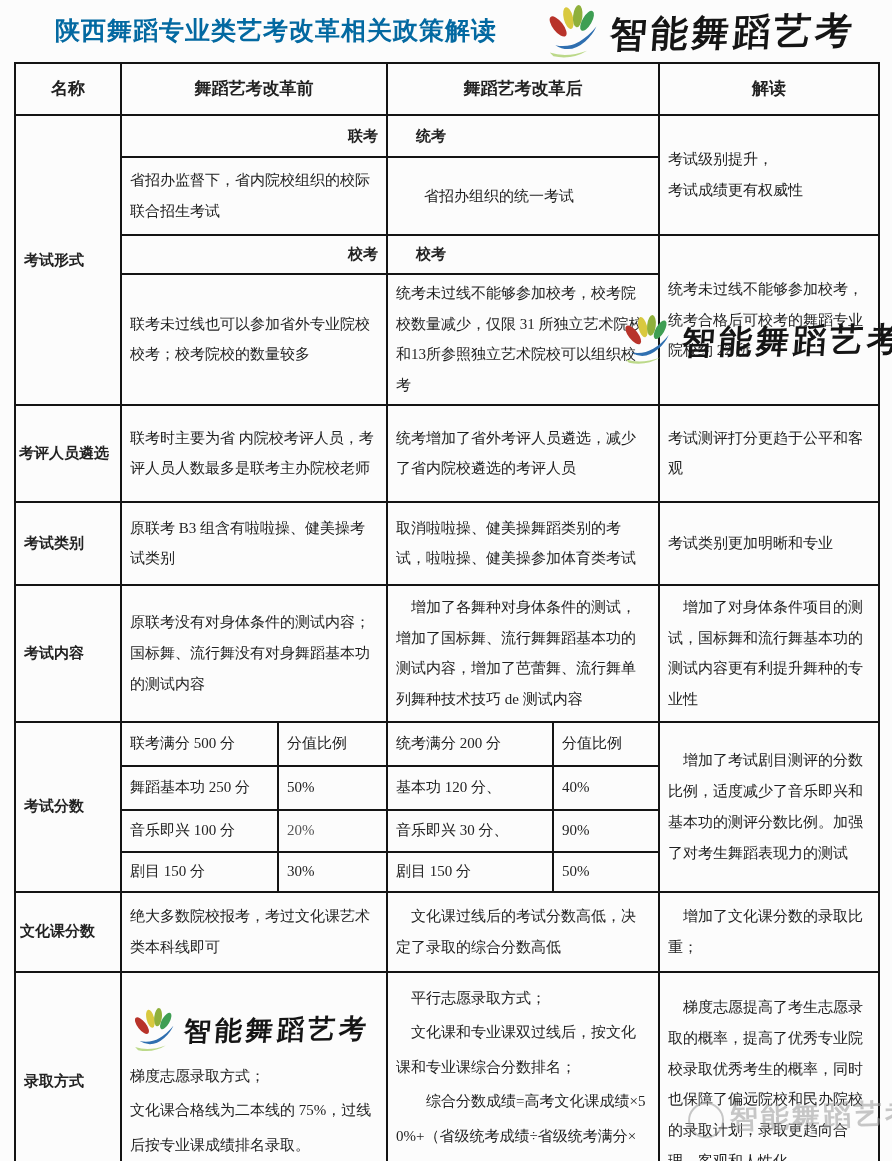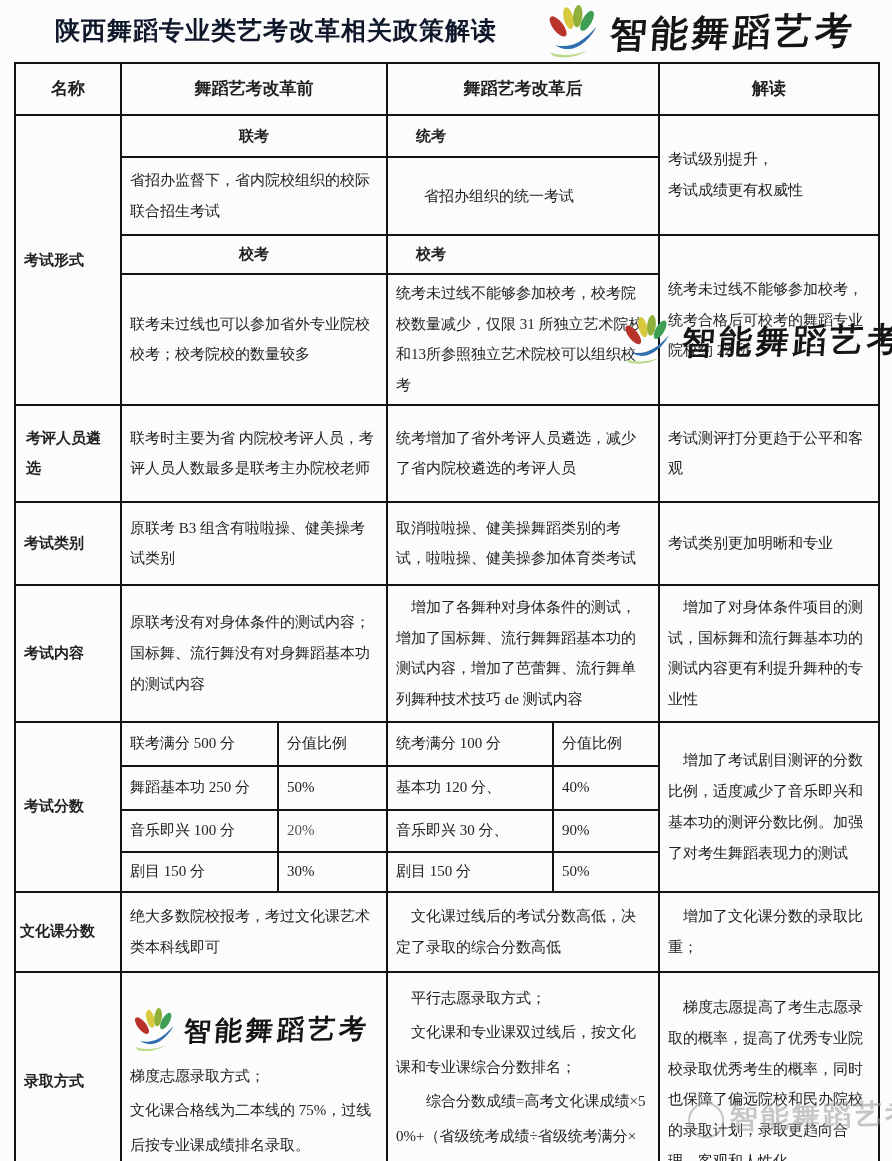--- a/index.html
+++ b/index.html
@@ -9,21 +9,21 @@
     width: 892px; height: 1161px;
     background: #fcfcfc;
     font-family: "Liberation Serif", "DejaVu Serif", serif;
     color: #222;
     overflow: hidden;
     margin: 0 auto;
   }
   .page-title {
     position: absolute; left: 55px; top: 14px;
     font-size: 25px; font-weight: bold; letter-spacing: 1px;
-    color: #0f172a;
+    color: #0369a1;
     white-space: nowrap;
   }
   
   .logo { position: absolute; display: flex; align-items: center; gap: 8px; z-index: 5; }
   .logo-icon { flex: 0 0 auto; }
   .logo-text {
     font-weight: 900; color: #151515;
     transform: skewX(-5deg) rotate(-1deg);
     letter-spacing: 4px; white-space: nowrap;
   }
@@ -53,21 +53,21 @@
     border: 2px solid #141414;
     padding: 3px 8px;
     font-size: 15px;
     line-height: 2.05;
     vertical-align: middle;
     word-break: break-all;
   }
   tr.hdr td { font-size: 17px; font-weight: bold; text-align: center; line-height: 1.3; }
   td.rowlabel { font-size: 16px; font-weight: bold; text-align: left; padding-left: 6px; border-radius: 27px; }
   td.subhdr { font-weight: bold; font-size: 16px; line-height: 1.4; }
-  td.subhdr.c { text-align: center; }
+  td.subhdr.c { text-align: right; }
   td.subhdr.l { padding-left: 28px; }
   td.score { line-height: 1.5; }
   td.interp { line-height: 2.35; border-radius: 12px; }
   .pre { white-space: pre-line; }
   .ind1 { text-indent: 1em; }
   .ind2 { text-indent: 2em; }
   td.vbottom { vertical-align: bottom; padding-bottom: 10px; }
   td.vtop { vertical-align: top; }
   .para { line-height: 2.3; }
 </style>
@@ -123,21 +123,21 @@
       <td colspan="2" class="subhdr c">校考</td>
       <td colspan="2" class="subhdr l">校考</td>
       <td rowspan="2" class="interp">统考未过线不能够参加校考，统考合格后可校考的舞蹈专业院校约 22 所</td>
     </tr>
     <tr style="height:95px">
       <td colspan="2">联考未过线也可以参加省外专业院校校考；校考院校的数量较多</td>
       <td colspan="2">统考未过线不能够参加校考，校考院校数量减少，仅限 31 所独立艺术院校和13所参照独立艺术院校可以组织校考</td>
     </tr>
 
     <tr style="height:97px">
-      <td class="rowlabel" style="padding-left:10px">考评人员遴选</td>
+      <td class="rowlabel" style="padding-left:3px">考评人员遴选</td>
       <td colspan="2">联考时主要为省 内院校考评人员，考评人员人数最多是联考主办院校老师</td>
       <td colspan="2">统考增加了省外考评人员遴选，减少了省内院校遴选的考评人员</td>
       <td class="interp">考试测评打分更趋于公平和客观</td>
     </tr>
 
     <tr style="height:83px">
       <td class="rowlabel">考试类别</td>
       <td colspan="2">原联考 B3 组含有啦啦操、健美操考试类别</td>
       <td colspan="2">取消啦啦操、健美操舞蹈类别的考试，啦啦操、健美操参加体育类考试</td>
       <td class="interp">考试类别更加明晰和专业</td>
@@ -147,21 +147,21 @@
       <td class="rowlabel">考试内容</td>
       <td colspan="2">原联考没有对身体条件的测试内容；国标舞、流行舞没有对身舞蹈基本功的测试内容</td>
       <td colspan="2" class="ind1">增加了各舞种对身体条件的测试，增加了国标舞、流行舞舞蹈基本功的测试内容，增加了芭蕾舞、流行舞单列舞种技术技巧 de 测试内容</td>
       <td class="interp ind1">增加了对身体条件项目的测试，国标舞和流行舞基本功的测试内容更有利提升舞种的专业性</td>
     </tr>
 
     <tr style="height:44px">
       <td rowspan="4" class="rowlabel vbottom">考试分数</td>
       <td class="score">联考满分 500 分</td>
       <td class="score">分值比例</td>
-      <td class="score">统考满分 100 分</td>
+      <td class="score">统考满分 200 分</td>
       <td class="score">分值比例</td>
       <td rowspan="4" class="interp ind1">增加了考试剧目测评的分数比例，适度减少了音乐即兴和基本功的测评分数比例。加强了对考生舞蹈表现力的测试</td>
     </tr>
     <tr style="height:44px">
       <td class="score">舞蹈基本功 250 分</td>
       <td class="score">50%</td>
       <td class="score">基本功 120 分、</td>
       <td class="score">40%</td>
     </tr>
     <tr style="height:42px">

